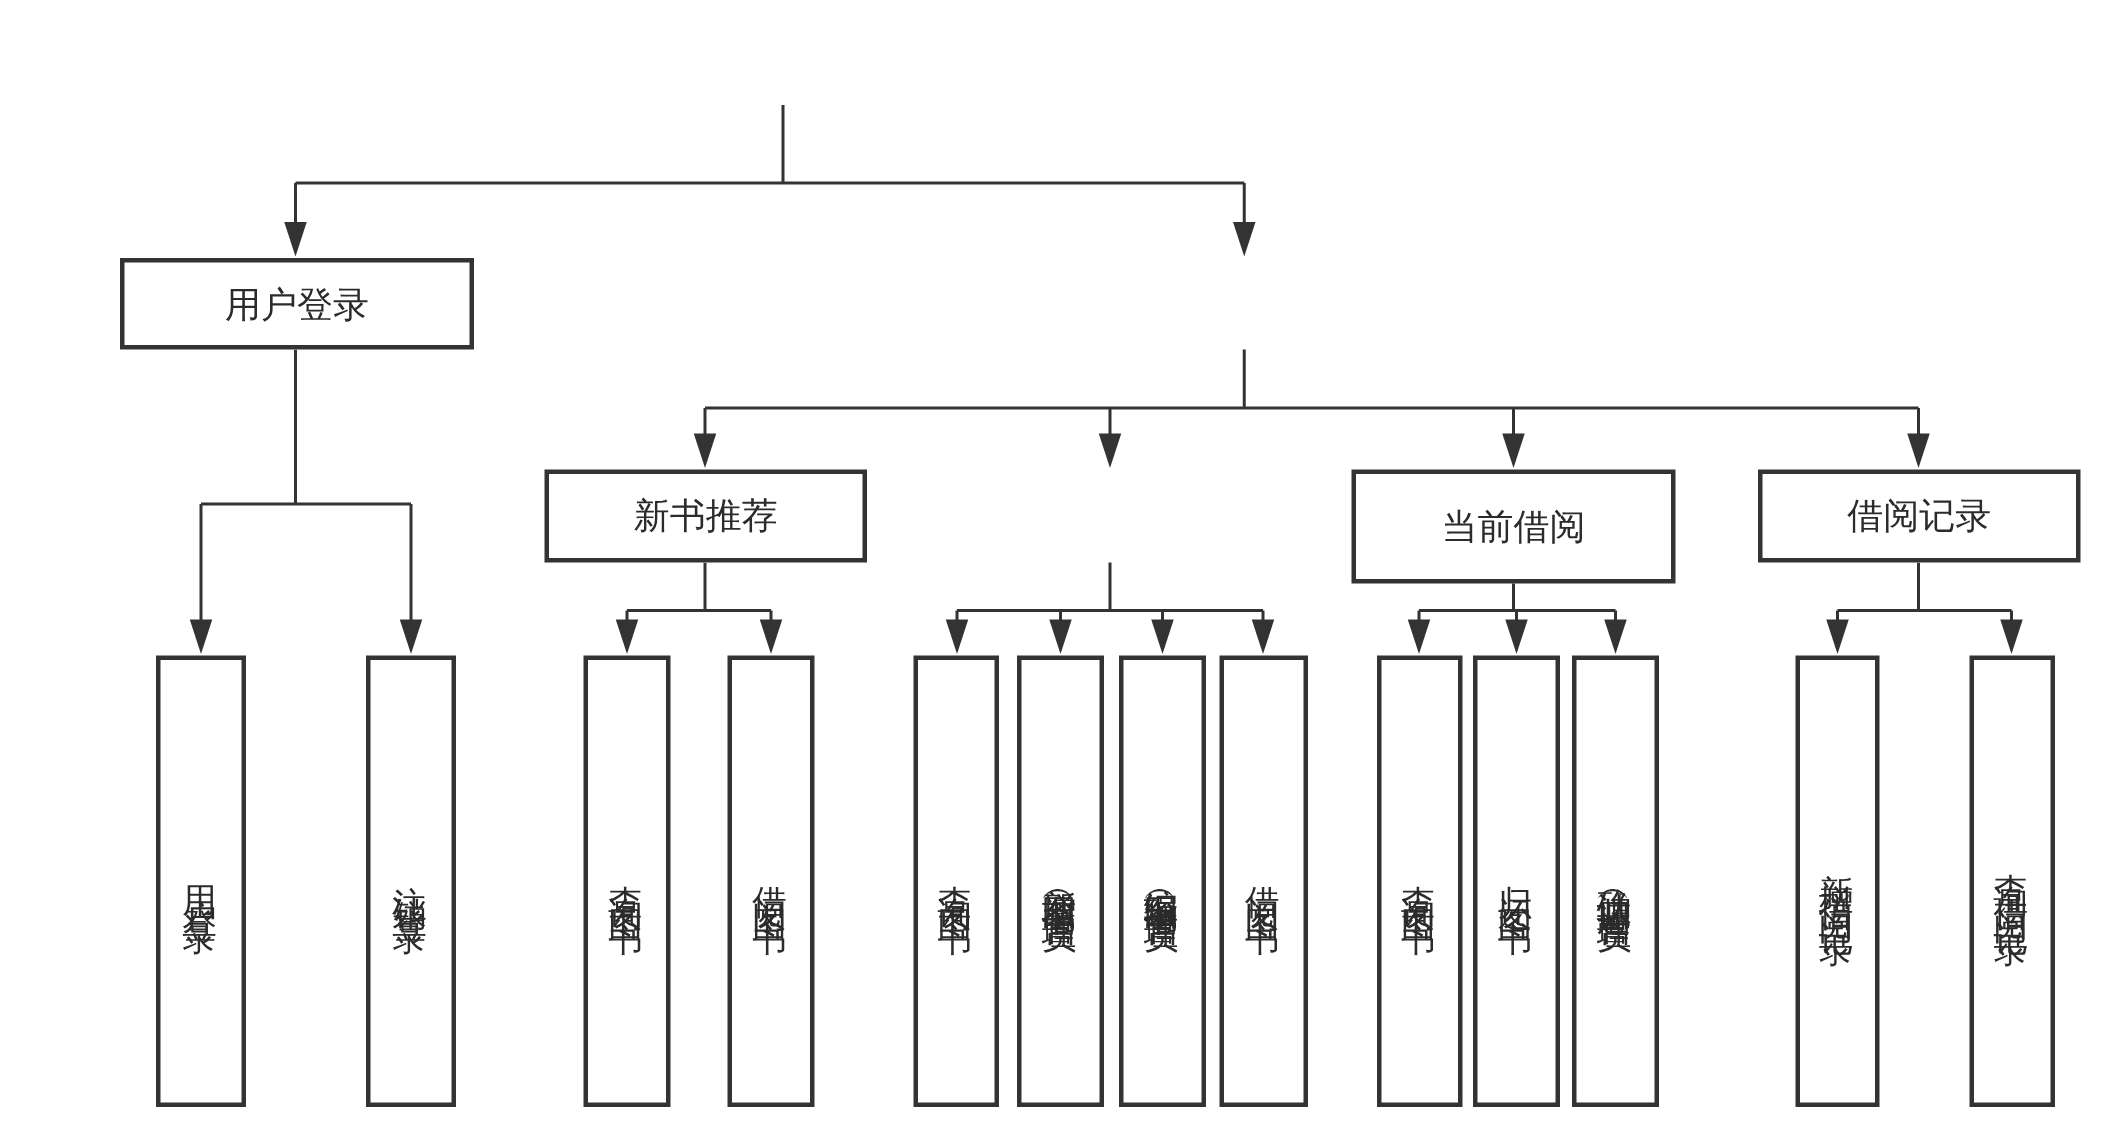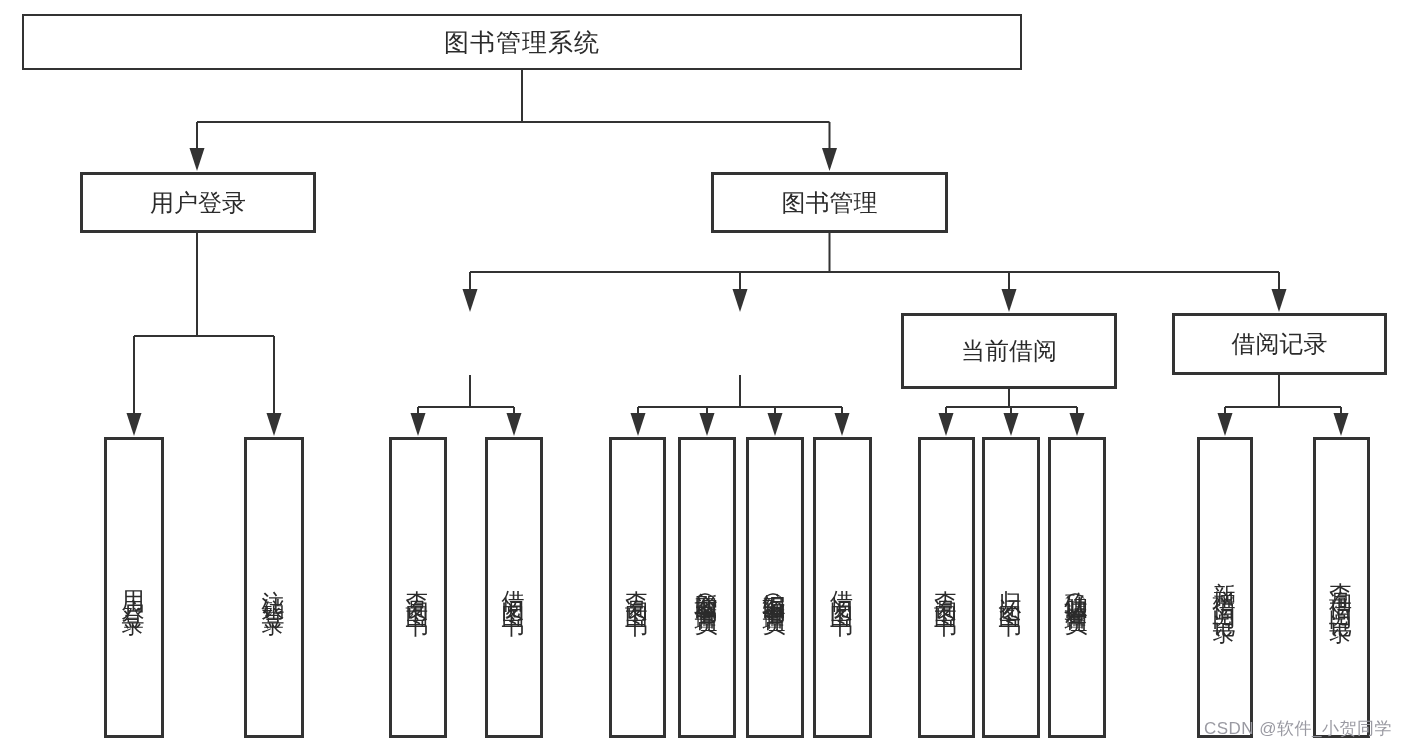--- a/index.html
+++ b/index.html
@@ -67,31 +67,28 @@
       <polygon points="1003.5,413 1018.5,413 1011,436"></polygon>
       <polygon points="1069.5,413 1084.5,413 1077,436"></polygon>
     </g>
     <g>
       <path d="M1279 375 L1279 407 M1225 407 L1341 407 M1225 407 L1225 415 M1341 407 L1341 415"></path>
       <polygon points="1217.5,413 1232.5,413 1225,436"></polygon>
       <polygon points="1333.5,413 1348.5,413 1341,436"></polygon>
     </g>
   </svg>
 
-  <div class="node h root" style="left:22px;top:14px;width:1000px;height:56px">
-    <span>图书管理系统</span>
-  </div>
 
   <div class="node h" style="left:80px;top:172px;width:236px;height:61px">
     <span>用户登录</span>
   </div>
-  <div class="node h" style="left:711px;top:172px;width:237px;height:61px">
-    <span>图书管理</span>
+
+  <div class="node h" style="left:363px;top:313px;width:215px;height:62px">
+    <span>新书推荐</span>
   </div>
-
   <div class="node h" style="left:901px;top:313px;width:216px;height:76px">
     <span>当前借阅</span>
   </div>
   <div class="node h" style="left:1172px;top:313px;width:215px;height:62px">
     <span>借阅记录</span>
   </div>
 
   <div class="node v" style="left:104px;top:437px;width:60px;height:301px">
     <span class="ls8">用户登录</span>
   </div>
@@ -129,15 +126,14 @@
     <span class="ls3">确认归还（管理员）</span>
   </div>
 
   <div class="node v" style="left:1197px;top:437px;width:56px;height:301px">
     <span class="ls8">新增借阅记录</span>
   </div>
   <div class="node v" style="left:1313px;top:437px;width:57px;height:301px">
     <span class="ls8">查询借阅记录</span>
   </div>
 
-  <div class="watermark">CSDN @软件_小贺同学</div>
 
 </div>
 
 </body></html>

